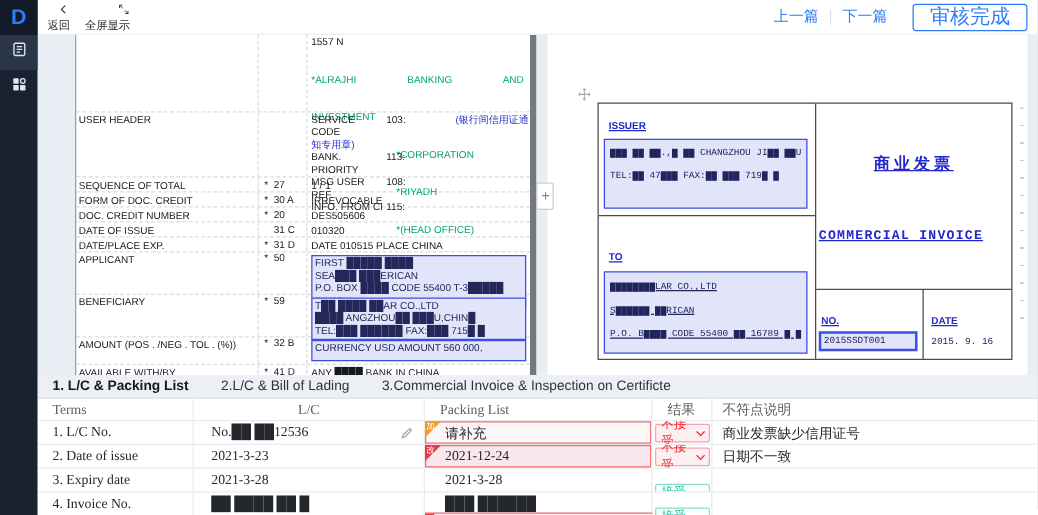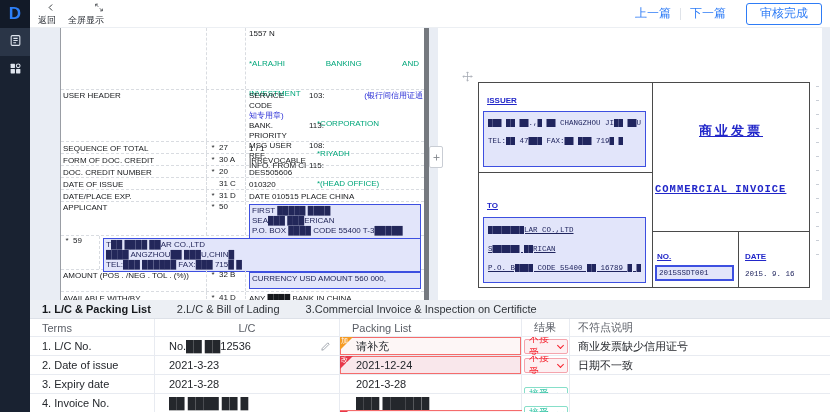--- a/index.html
+++ b/index.html
@@ -17,21 +17,21 @@
   
   .topbar { position:absolute; left:30px; top:0; width:800px; height:28px; background:#fff;
             border-bottom:1px solid #eceff3; display:flex; align-items:center; padding:0 8px; z-index:4; }
   .tb-stack { display:flex; flex-direction:column; align-items:flex-end; justify-content:center;
               margin-right:12px; font-size:9px; color:#2a2e35; line-height:1; cursor:pointer; }
   .tb-stack svg { margin-bottom:2px; }
   .tb-spacer { flex:1; }
   .tb-link { color:#2e7cf6; font-size:12px; cursor:pointer; white-space:nowrap; }
   .tb-sep { width:1px; height:12px; background:#dfe3e9; margin:0 9px; }
   .btn-outline { margin-left:20px; height:22px; padding:0 13px; border:1px solid #2e7cf6; color:#2e7cf6;
-                 border-radius:3px; font-size:12px; display:flex; align-items:center; background:#fff; cursor:pointer; white-space:nowrap;}
+                 border-radius:3px; font-size:16px; display:flex; align-items:center; background:#fff; cursor:pointer; white-space:nowrap;}
   .btn-primary { margin-left:10px; height:22px; background:#2979f2; border-radius:3px; color:#fff;
                  font-size:12px; display:flex; align-items:stretch; cursor:pointer; overflow:hidden; }
   .btn-main { padding:0 10px; display:flex; align-items:center; gap:4px; white-space:nowrap;}
   .btn-caret { width:16px; border-left:1px solid rgba(255,255,255,.4); display:flex; align-items:center; justify-content:center; }
 
   
   .doc-left { position:absolute; left:60px; top:28px; width:364px; height:272px; background:#fff;
               border-left:1px solid #999da4; overflow:hidden; font-size:8px; color:#17191c; }
   .srow { display:flex; border-bottom:1px dashed #d9dce1; line-height:10px; }
   .c-label { width:146px; padding:1px 1px 1px 2px; border-right:1px dashed #d9dce1; }
@@ -95,21 +95,21 @@
   
   .tabbar { position:absolute; left:30px; top:300px; width:800px; height:19px; background:#eceff4;
             border-bottom:1px solid #dde1e8; display:flex; align-items:center; padding-left:12px; gap:26px;
             font-size:11px; color:#2f3338; z-index:2; }
   .tab { cursor:pointer; white-space:nowrap; }
   .tab.active { color:#15181c; font-weight:bold; }
 
   
   .compare-table { position:absolute; left:30px; top:319px; width:800px; height:93px; background:#fff;
                    font-size:11px; color:#24272c; overflow:hidden; }
-  .trow { display:grid; grid-template-columns:125px 185px 182px 48px 1fr; height:19px; border-bottom:1px solid #e8ebf1; }
+  .trow { display:grid; grid-template-columns:125px 185px 182px 48px 1fr; height:19px; border-bottom:1px solid #e8ebf1;font-family:Liberation Serif, serif; }
   .trow.head { height:18px; color:#5a5e66; }
   .tc { display:flex; align-items:center; border-right:1px solid #e8ebf1; padding-left:12px; overflow:hidden; position:relative; }
   .tc.center { justify-content:center; padding-left:0;text-align:right; }
   .tc.lc { padding-left:14px; }
   .tc.pl { padding-left:16px; }
   .tc.res { padding-left:2px; }
   .tc.note { padding-left:8px; border-right:none; }
   .pen { margin-left:auto; margin-right:8px; display:flex; }
   .pl-warn { box-shadow:inset 0 0 0 1px #f56c6c; background:#fdf6f6; }
   .pl-warn.strong { background:#f9e7eb; }
@@ -247,20 +247,21 @@
       <div class="c-tag">50</div>
       <div class="c-val">
           <div class="hl-box">
         <div class="ln">FIRST █████ ████</div>
         <div class="ln">SEA███ ███ERICAN</div>
         <div class="ln">P.O. BOX ████ CODE 55400  T-3█████ RIYADH</div>
       </div>
         </div>
     </div>
     <div class="srow multi3">
+      <div class="c-label">BENEFICIARY</div>
       <div class="c-mid">*</div>
       <div class="c-tag">59</div>
       <div class="c-val">
           <div class="hl-box">
         <div class="ln">T██ ████ ██AR CO.,LTD</div>
         <div class="ln">████ ANGZHOU██ ███U,CHIN█</div>
         <div class="ln">TEL:███ ██████ FAX:███ 715█ █</div>
       </div>
         </div>
     </div>

